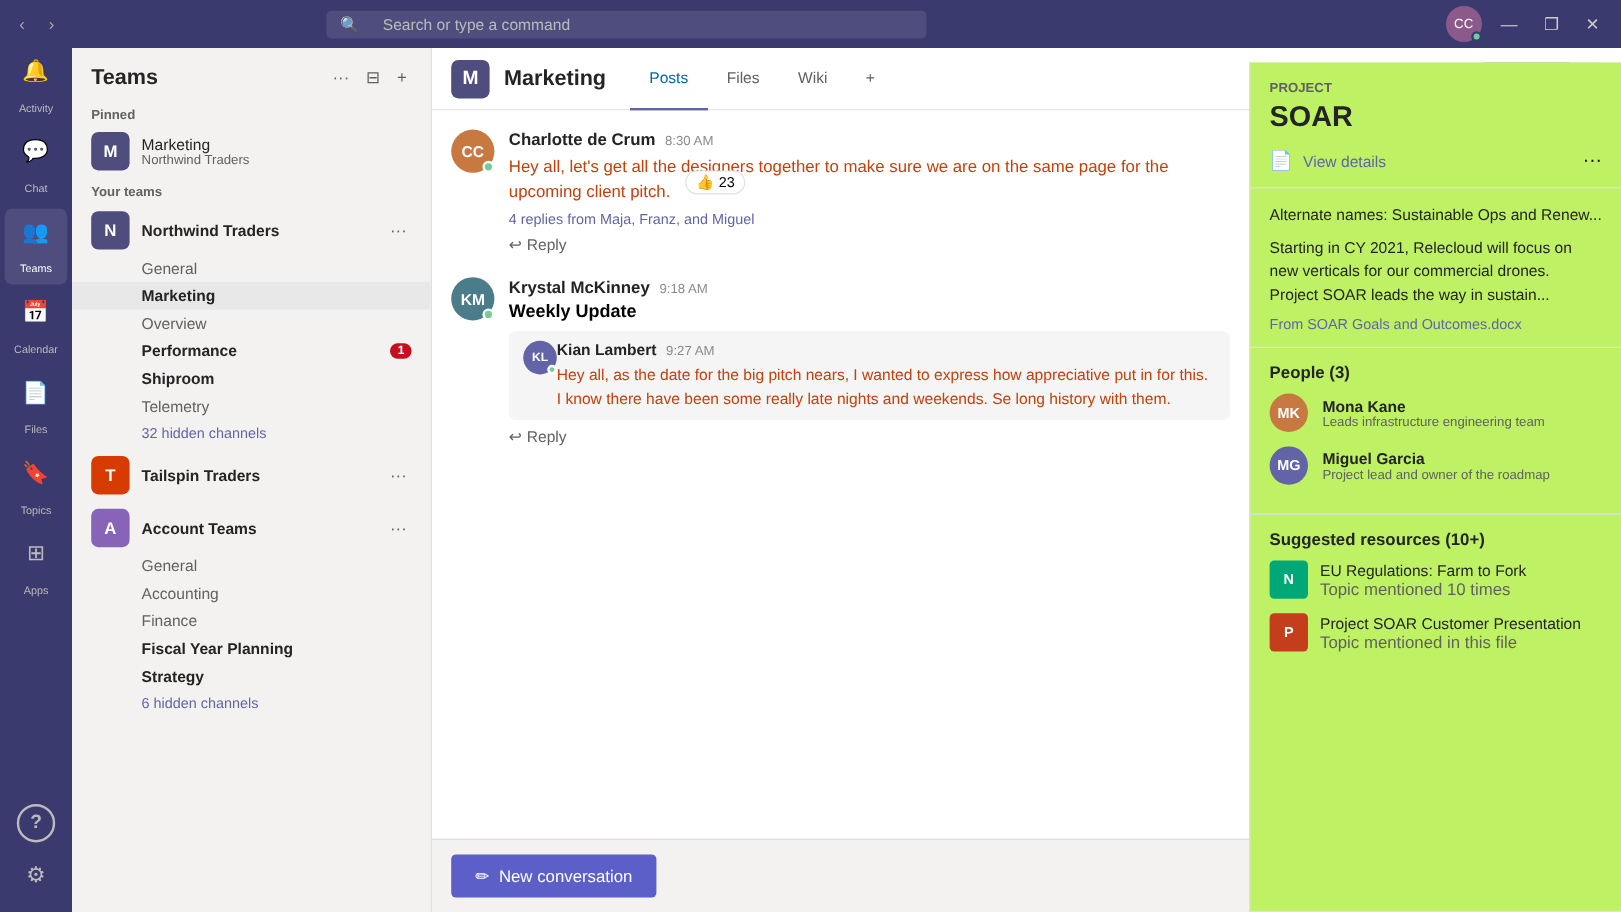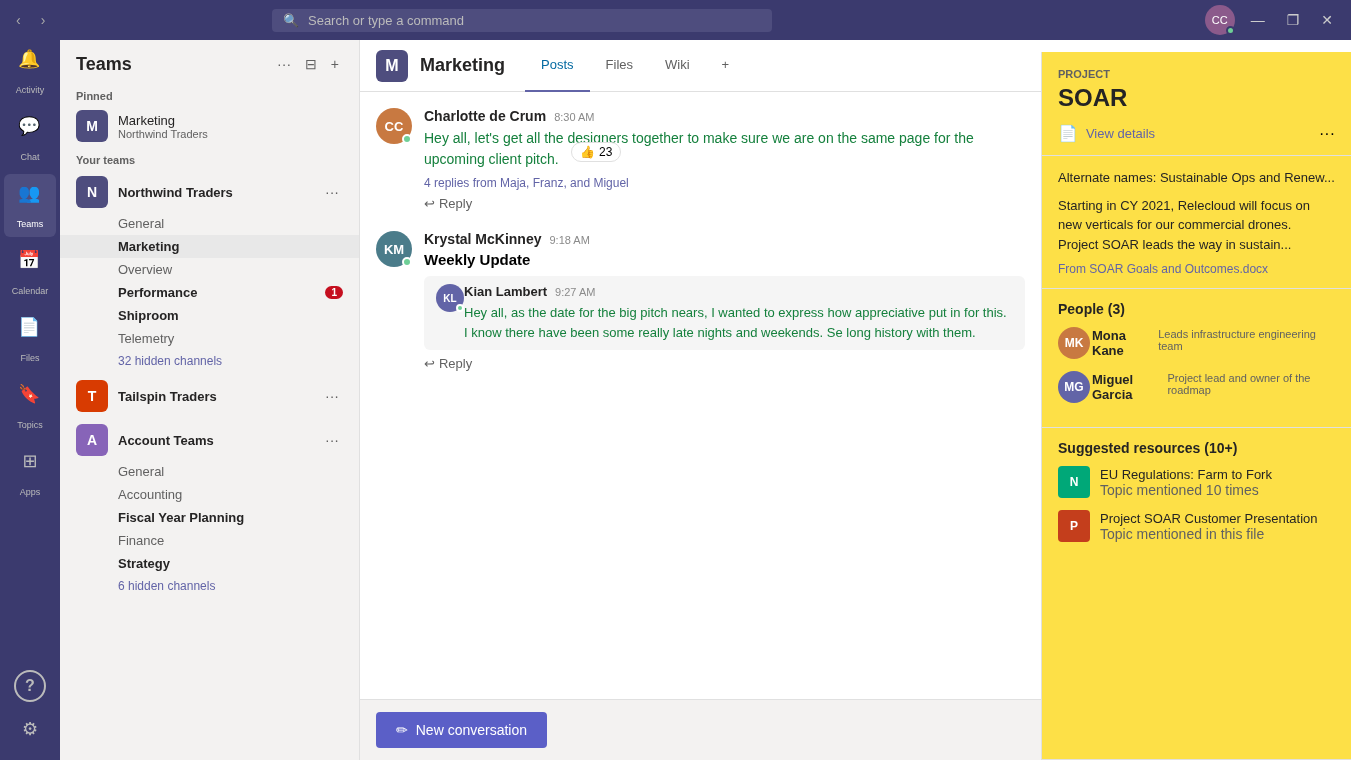--- a/index.html
+++ b/index.html
@@ -106,21 +106,21 @@
     
     .chat-area { flex: 1; overflow-y: auto; background: #fff; padding: 16px; }
 
     .message-group { display: flex; gap: 12px; margin-bottom: 20px; }
     .avatar { width: 36px; height: 36px; border-radius: 50%; flex-shrink: 0; display: flex; align-items: center; justify-content: center; font-weight: 600; font-size: 13px; color: #fff; position: relative; }
     .avatar-online-dot { width: 10px; height: 10px; background: #6fcf97; border-radius: 50%; border: 2px solid #fff; position: absolute; bottom: 0; right: 0; }
     .message-content { flex: 1; }
     .message-header { display: flex; align-items: baseline; gap: 8px; margin-bottom: 4px; }
     .message-author { font-size: 14px; font-weight: 600; color: #252424; }
     .message-time { font-size: 11px; color: #8a8a8a; }
-    .message-text { font-size: 14px; color: #15803d; line-height: 1.5; }
+    .message-text { font-size: 14px; color: #c2410c; line-height: 1.5; }
     .reply-link { font-size: 12px; color: #6264a7; cursor: pointer; }
     .reply-action { display: flex; align-items: center; gap: 4px; font-size: 13px; color: #616161; cursor: pointer; margin-top: 6px; }
     .reaction-badge {
       background: #fff; border: 1px solid #e0e0e0; border-radius: 12px;
       padding: 2px 8px; display: flex; align-items: center; gap: 4px; font-size: 12px;
       position: absolute; right: 0; top: -8px;
     }
 
     .message-bold { font-weight: 700; font-size: 15px; }
     .underline { text-decoration: underline; }
@@ -134,54 +134,54 @@
       background: #f3f2f1; border-top: 1px solid #e0e0e0;
       padding: 12px 16px; display: flex; align-items: center;
     }
     .new-conv-btn {
       background: #5b5fc7; color: #fff; border: none; border-radius: 4px;
       padding: 10px 20px; font-size: 14px; cursor: pointer; display: flex; align-items: center; gap: 8px;
     }
 
     
     .popup-panel {
-      position: absolute; right: 0; top: 52px; width: 310px; background: #fde047;
+      position: absolute; right: 0; top: 52px; width: 310px; background: #bef264;
       border-left: 1px solid #e0e0e0; border-bottom: 1px solid #e0e0e0;
       overflow-y: auto; height: calc(100% - 52px); z-index: 50;
     }
     .popup-project-label { font-size: 11px; color: #616161; padding: 16px 16px 4px; text-transform: uppercase; font-weight: 600; }
     .popup-title { font-size: 24px; font-weight: 700; color: #252424; padding: 0 16px 12px; }
     .popup-actions { display: flex; align-items: center; gap: 8px; padding: 0 16px 12px; border-bottom: 1px solid #e0e0e0; }
     .popup-view-details { font-size: 13px; color: #6264a7; cursor: pointer; display: flex; align-items: center; gap: 4px; }
     .popup-section { padding: 12px 16px; border-bottom: 1px solid #e0e0e0; }
     .popup-section-text { font-size: 13px; color: #252424; line-height: 1.5; }
     .popup-from { font-size: 12px; color: #6264a7; margin-top: 8px; cursor: pointer; }
     .popup-section-title { font-size: 14px; font-weight: 600; color: #252424; margin-bottom: 10px; }
-    .person-item { display: flex; align-items: center; gap: 2px; margin-bottom: 12px; }
+    .person-item { display: flex; align-items: center; gap: 12px; margin-bottom: 12px; }
     .person-avatar { width: 32px; height: 32px; border-radius: 50%; display: flex; align-items: center; justify-content: center; font-size: 12px; font-weight: 600; color: #fff; flex-shrink: 0; }
-    .person-info { display: flex; flex-direction: row; }
+    .person-info { display: flex; flex-direction: column; }
     .person-name { font-size: 13px; font-weight: 600; color: #252424; }
     .person-role { font-size: 11px; color: #616161; }
     .resource-item { display: flex; align-items: center; gap: 10px; margin-bottom: 12px; }
     .resource-icon { width: 32px; height: 32px; border-radius: 4px; display: flex; align-items: center; justify-content: center; font-size: 14px; }
     .resource-info { display: flex; flex-direction: column; }
     .resource-name { font-size: 13px; color: #252424; font-weight: 500; }
     .resource-sub { font-size: 14px; color: #616161; }
   </style>
 </head>
 <body>
 
 <div class="titlebar">
   <div class="titlebar-nav">
     <button style="color:#aaa;">‹</button>
     <button style="color:#aaa;">›</button>
   </div>
   <div class="titlebar-search">
     <span style="color:#bbb;font-size:13px;">🔍</span>
-    <input style="color: #86efac;" placeholder="Search or type a command">
+    <input style="color: #86efac; margin-left: 11px;" placeholder="Search or type a command">
   </div>
   <div class="titlebar-actions">
     <div class="avatar-circle">
       <span>CC</span>
       <div class="avatar-online"></div>
     </div>
     <button class="window-btn">—</button>
     <button class="window-btn">❐</button>
     <button class="window-btn">✕</button>
   </div>
@@ -287,25 +287,25 @@
       <span class="team-name">Account Teams</span>
     </div>
     <button class="icon-btn">···</button>
   </div>
   <div class="channel-item">
     <span>General</span>
   </div>
   <div class="channel-item">
     <span>Accounting</span>
   </div>
+  <div class="channel-item">
+    <span>Finance</span>
+  </div>
   <div class="channel-item bold">
     <span>Fiscal Year Planning</span>
-  </div>
-  <div class="channel-item">
-    <span>Finance</span>
   </div>
   <div class="channel-item bold">
     <span>Strategy</span>
   </div>
   <div class="hidden-channels">6 hidden channels</div>
 </div>
 
 <div class="main">
 
   <div class="channel-header">

